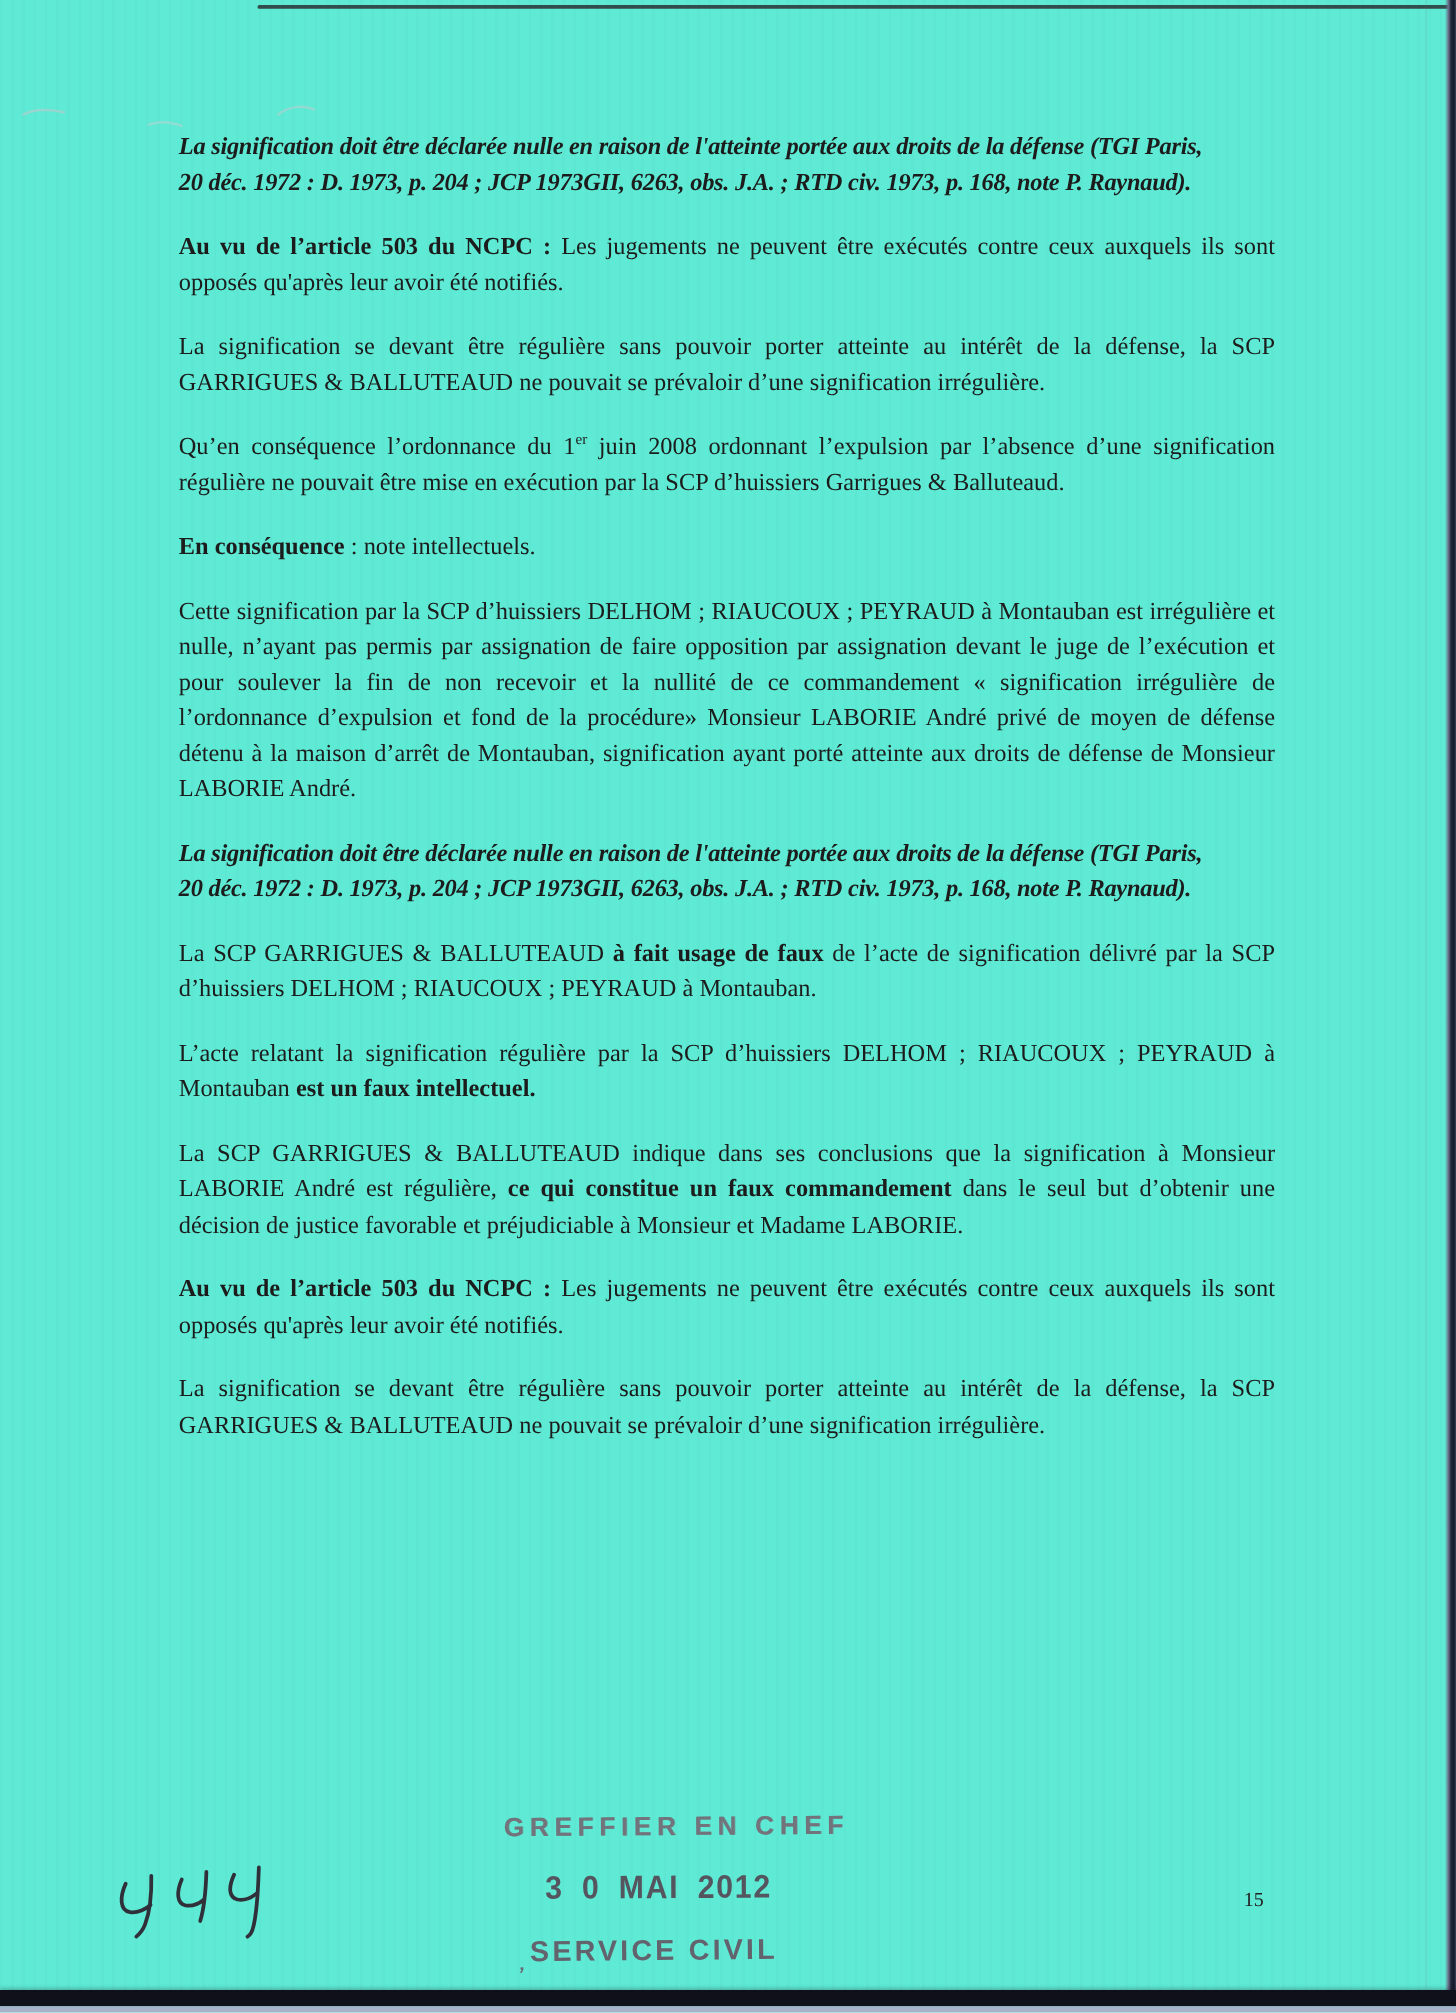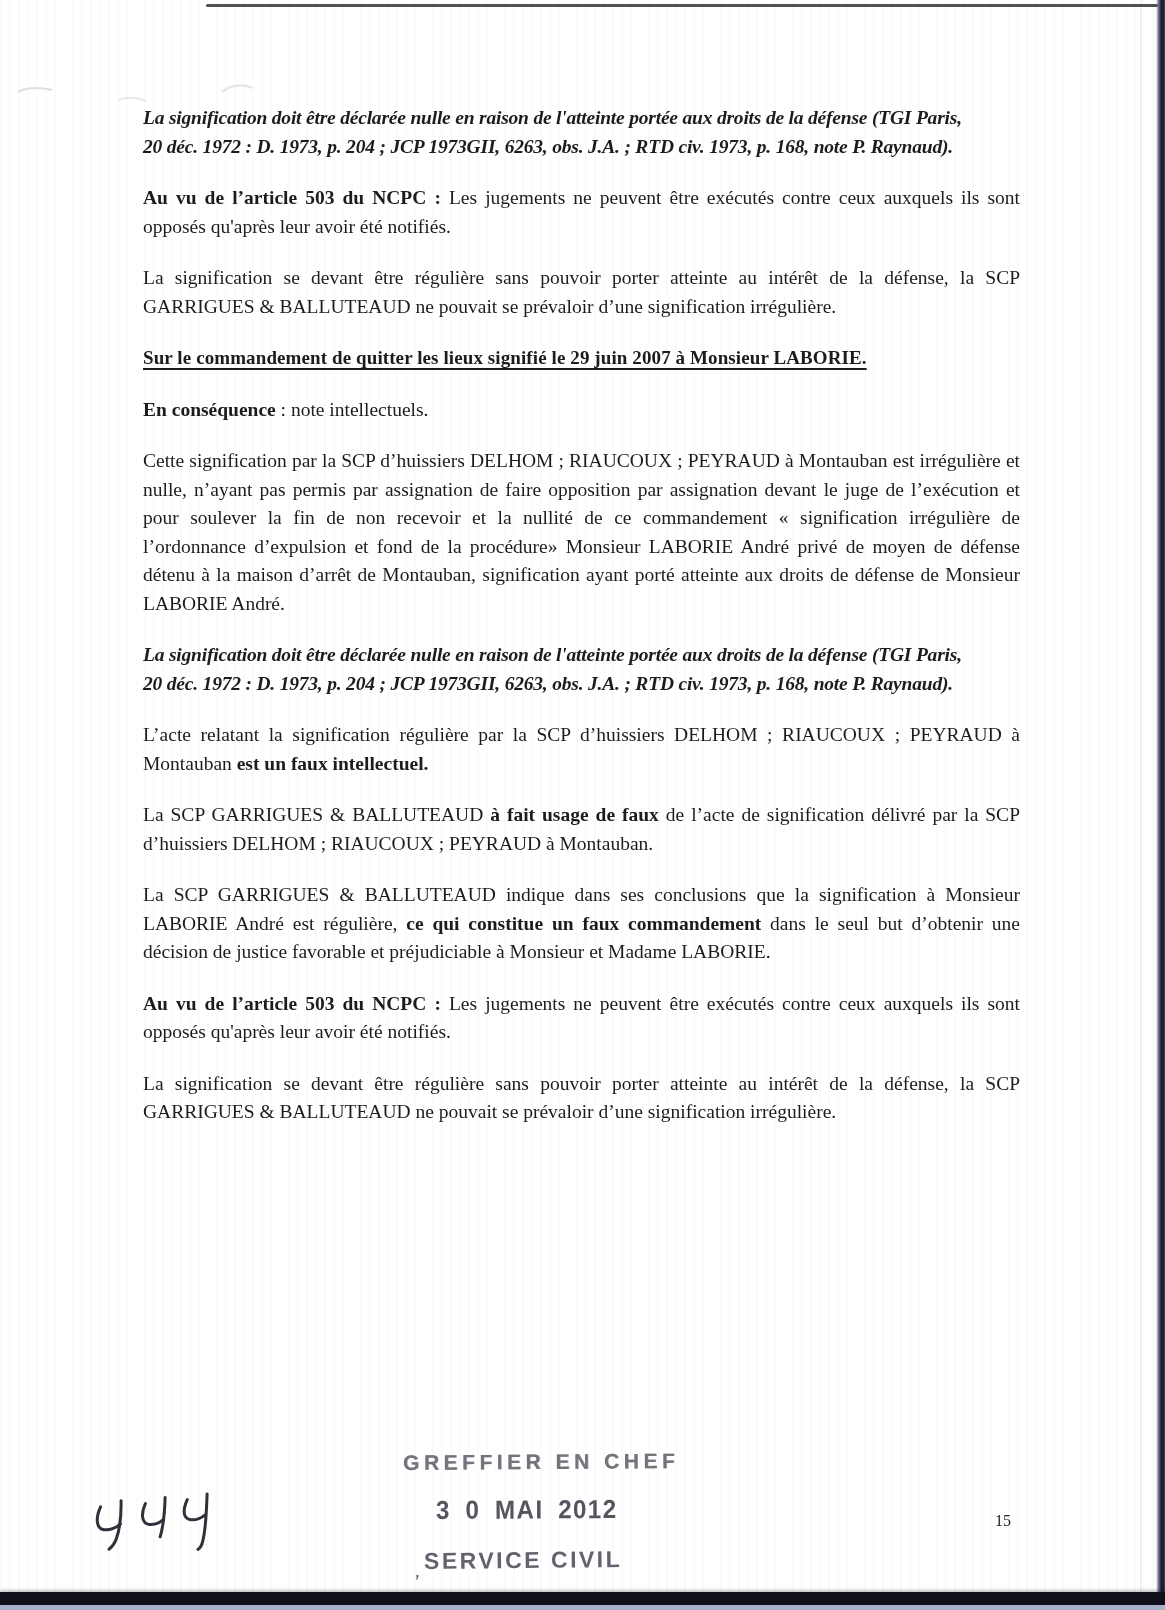--- a/index.html
+++ b/index.html
@@ -1,19 +1,19 @@
 <!DOCTYPE html>
 <html><head>
 <meta charset="utf-8">
 <style>
   html,body{margin:0;padding:0;background:#e8e8ec;}
   .page{
     position:relative;
     width:1165px;height:1610px;
-    background:#ffffff;
+    background:#5eead4;
     overflow:hidden;
     font-family:"Liberation Serif","DejaVu Serif",serif;
     color:#1c1c1c;
   }
   
   .page::before{
     content:"";position:absolute;inset:0;pointer-events:none;
     background:repeating-linear-gradient(90deg,
       rgba(0,0,0,0.016) 0 2px, rgba(0,0,0,0) 2px 9px);
   }
@@ -97,33 +97,33 @@
   </svg>
 
   <div class="content">
 
     <p class="cite">La signification doit être déclarée nulle en raison de l'atteinte portée aux droits de la défense  (TGI  Paris, 20 déc. 1972 : D. 1973, p. 204 ; JCP 1973GII, 6263, obs. J.A. ; RTD civ. 1973, p. 168, note P. Raynaud).</p>
 
     <p><span class="lead">Au vu de l’article 503 du NCPC :</span><span> Les jugements ne peuvent être exécutés contre ceux auxquels ils sont opposés qu'après leur avoir été notifiés.</span></p>
 
     <p>La signification se devant être régulière sans pouvoir porter atteinte au intérêt de la défense, la SCP GARRIGUES &amp; BALLUTEAUD ne pouvait se prévaloir d’une signification irrégulière.</p>
 
+    <p><span>Qu’en conséquence l’ordonnance du 1</span><sup class="ord">er</sup><span> juin 2008 ordonnant l’expulsion par l’absence d’une signification régulière ne pouvait être mise en exécution par la SCP d’huissiers Garrigues &amp; Balluteaud.</span></p>
 
-    <p class="heading">Sur le commandement de quitter les lieux signifié le 29 juin 2007 à Monsieur LABORIE.</p>
 
     <p><span class="lead">En conséquence</span><span> : note intellectuels.</span></p>
 
     <p>Cette signification par la SCP d’huissiers DELHOM ; RIAUCOUX ; PEYRAUD à Montauban est irrégulière et nulle, n’ayant pas permis par assignation de faire opposition par assignation devant le juge de l’exécution et pour soulever la fin de non recevoir et la nullité de ce commandement «  signification irrégulière de l’ordonnance d’expulsion et fond de la procédure» Monsieur LABORIE André privé de moyen de défense détenu à la maison d’arrêt de Montauban, signification ayant porté atteinte aux droits de défense de Monsieur LABORIE André.</p>
 
 
     <p class="cite">La signification doit être déclarée nulle en raison de l'atteinte portée aux droits de la défense  (TGI  Paris, 20 déc. 1972 : D. 1973, p. 204 ; JCP 1973GII, 6263, obs. J.A. ; RTD civ. 1973, p. 168, note P. Raynaud).</p>
 
+    <p><span>La SCP GARRIGUES &amp; BALLUTEAUD </span><span class="bold">à fait usage de faux</span><span> de l’acte de signification délivré par la SCP d’huissiers DELHOM ; RIAUCOUX ; PEYRAUD à Montauban.</span></p>
+
     <p><span>L’acte relatant la signification régulière par la SCP d’huissiers DELHOM ; RIAUCOUX ; PEYRAUD à Montauban </span><span class="bold">est un faux intellectuel.</span></p>
-
-    <p><span>La SCP GARRIGUES &amp; BALLUTEAUD </span><span class="bold">à fait usage de faux</span><span> de l’acte de signification délivré par la SCP d’huissiers DELHOM ; RIAUCOUX ; PEYRAUD à Montauban.</span></p>
 
     <p><span>La SCP GARRIGUES &amp; BALLUTEAUD indique dans ses conclusions que la signification à Monsieur LABORIE André est régulière, </span><span class="bold">ce qui constitue un faux commandement</span><span> dans le seul but d’obtenir une décision de justice favorable et préjudiciable à Monsieur et Madame LABORIE.</span></p>
 
     <p><span class="lead">Au vu de l’article 503 du NCPC :</span><span> Les jugements ne peuvent être exécutés contre ceux auxquels ils sont opposés qu'après leur avoir été notifiés.</span></p>
 
     <p>La signification se devant être régulière sans pouvoir porter atteinte au intérêt de la défense, la SCP GARRIGUES &amp; BALLUTEAUD ne pouvait se prévaloir d’une signification irrégulière.</p>
 
 
   </div>
 

